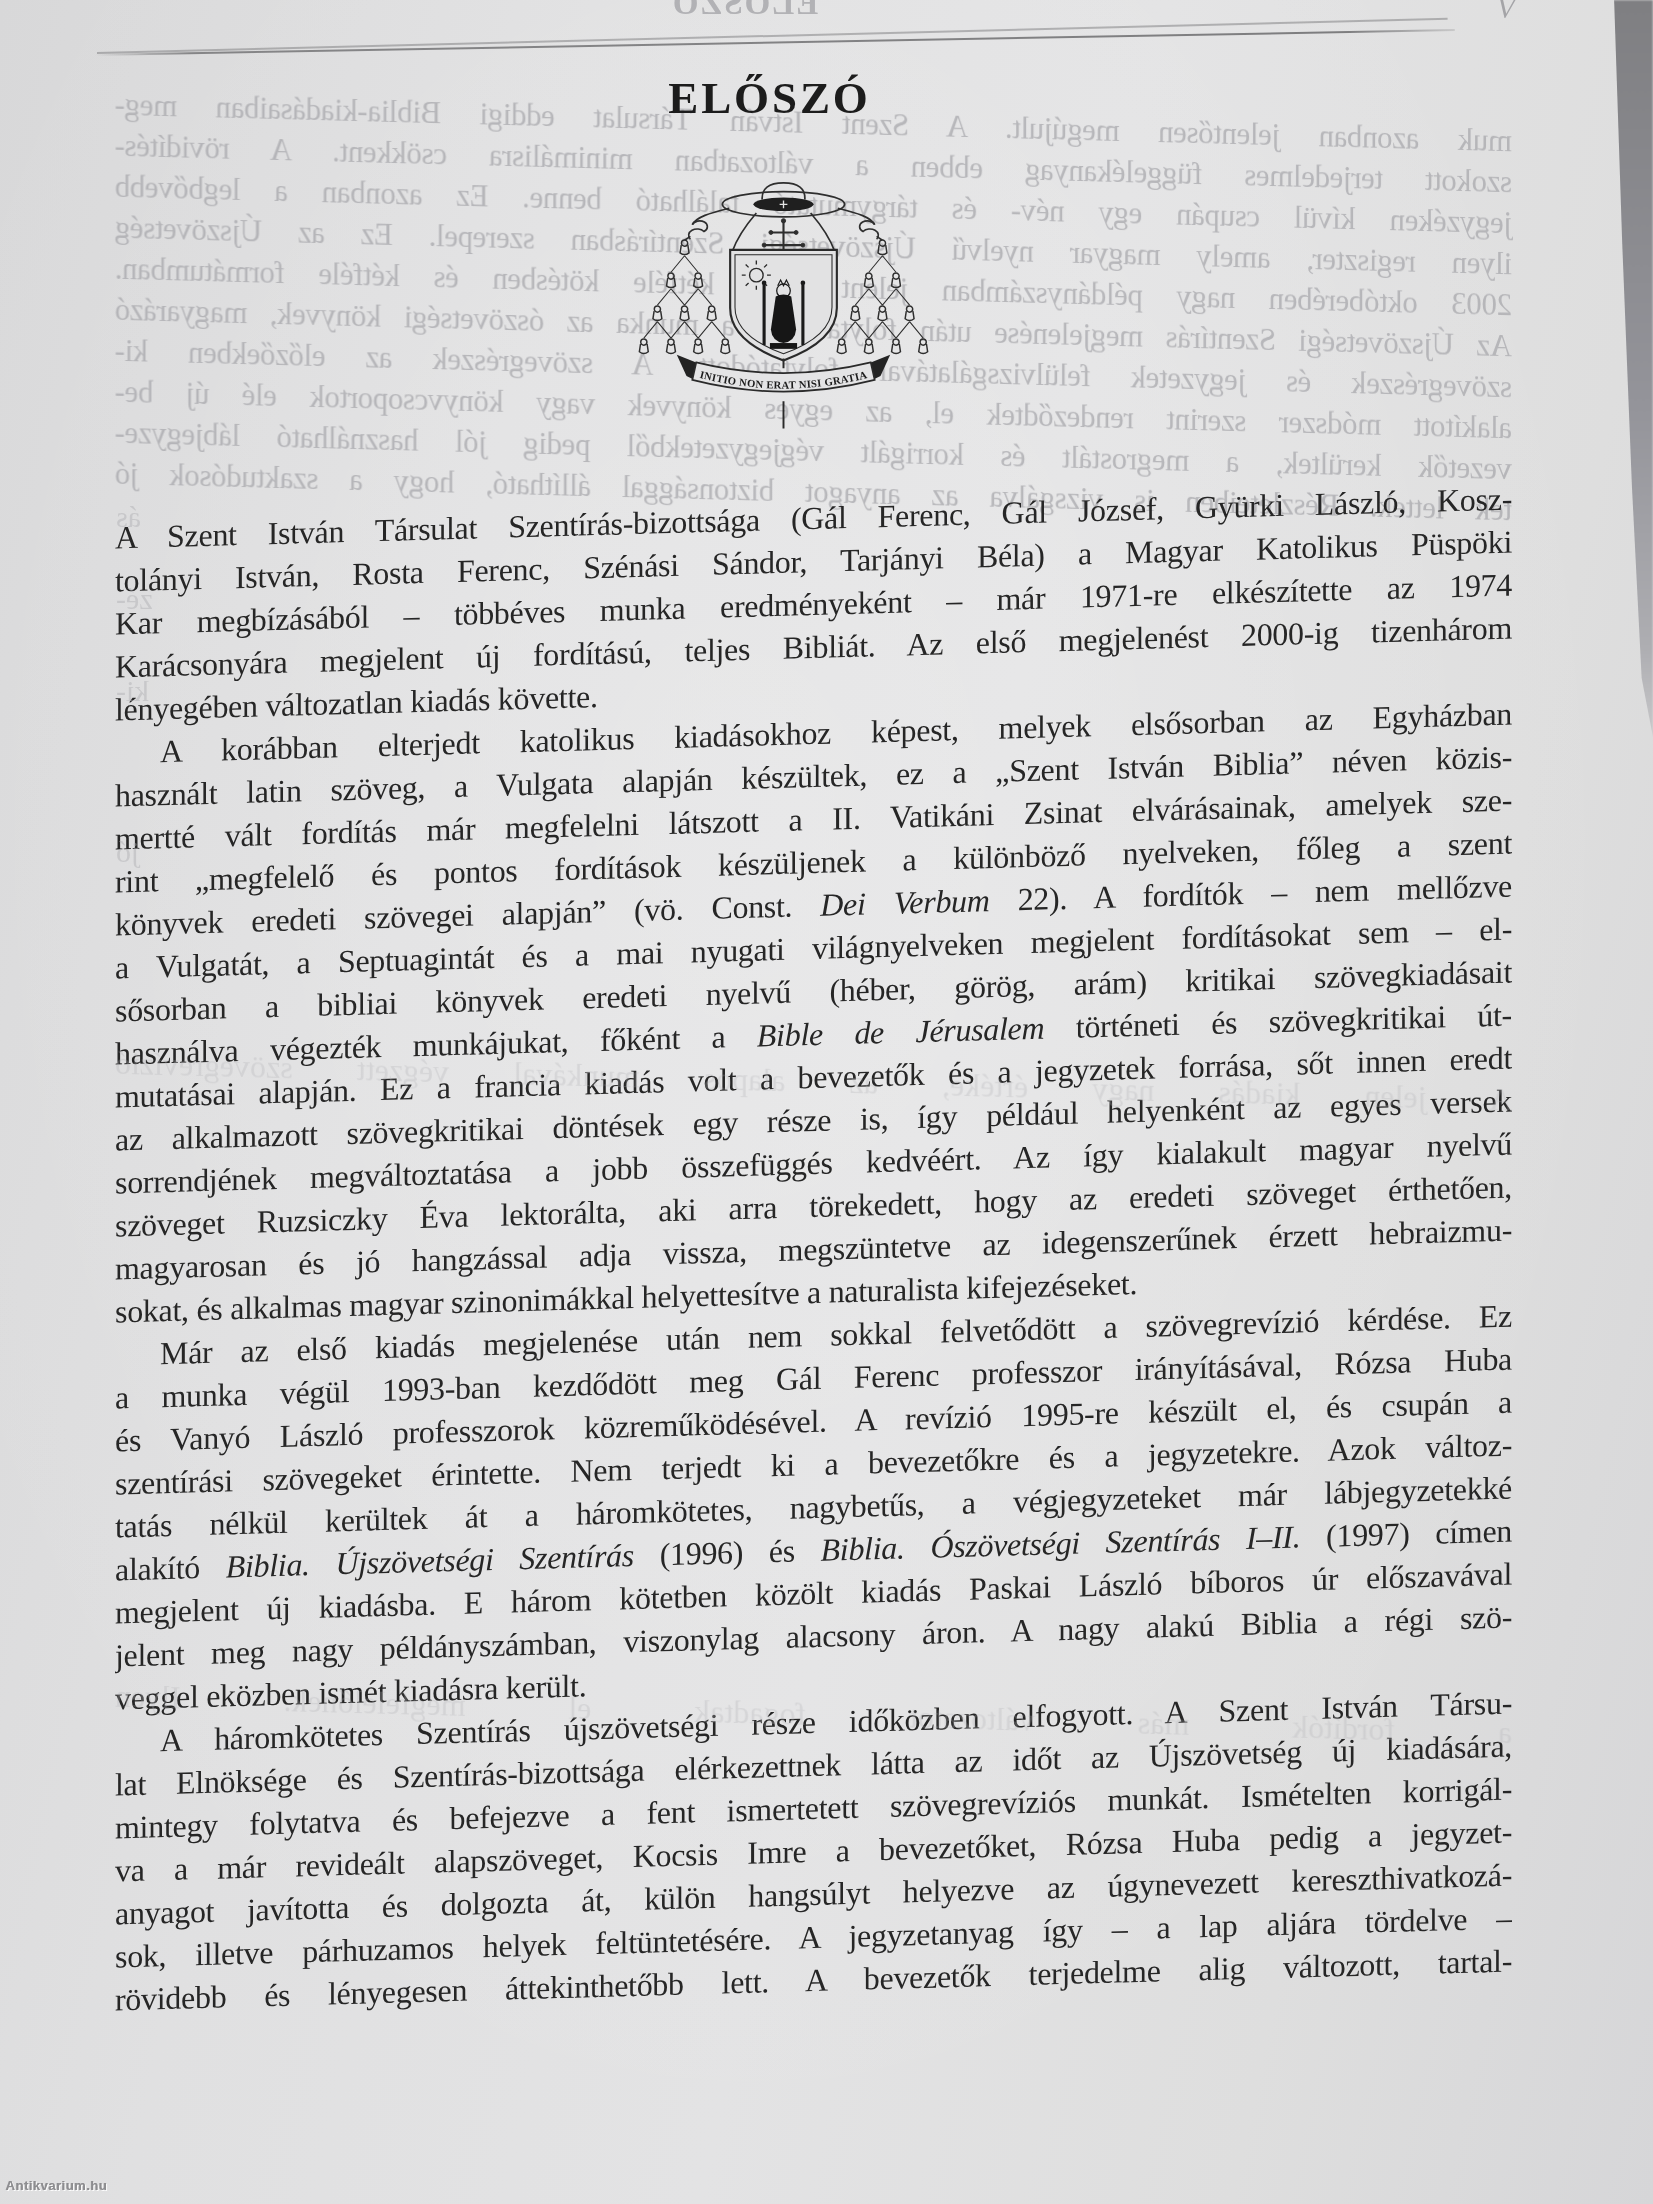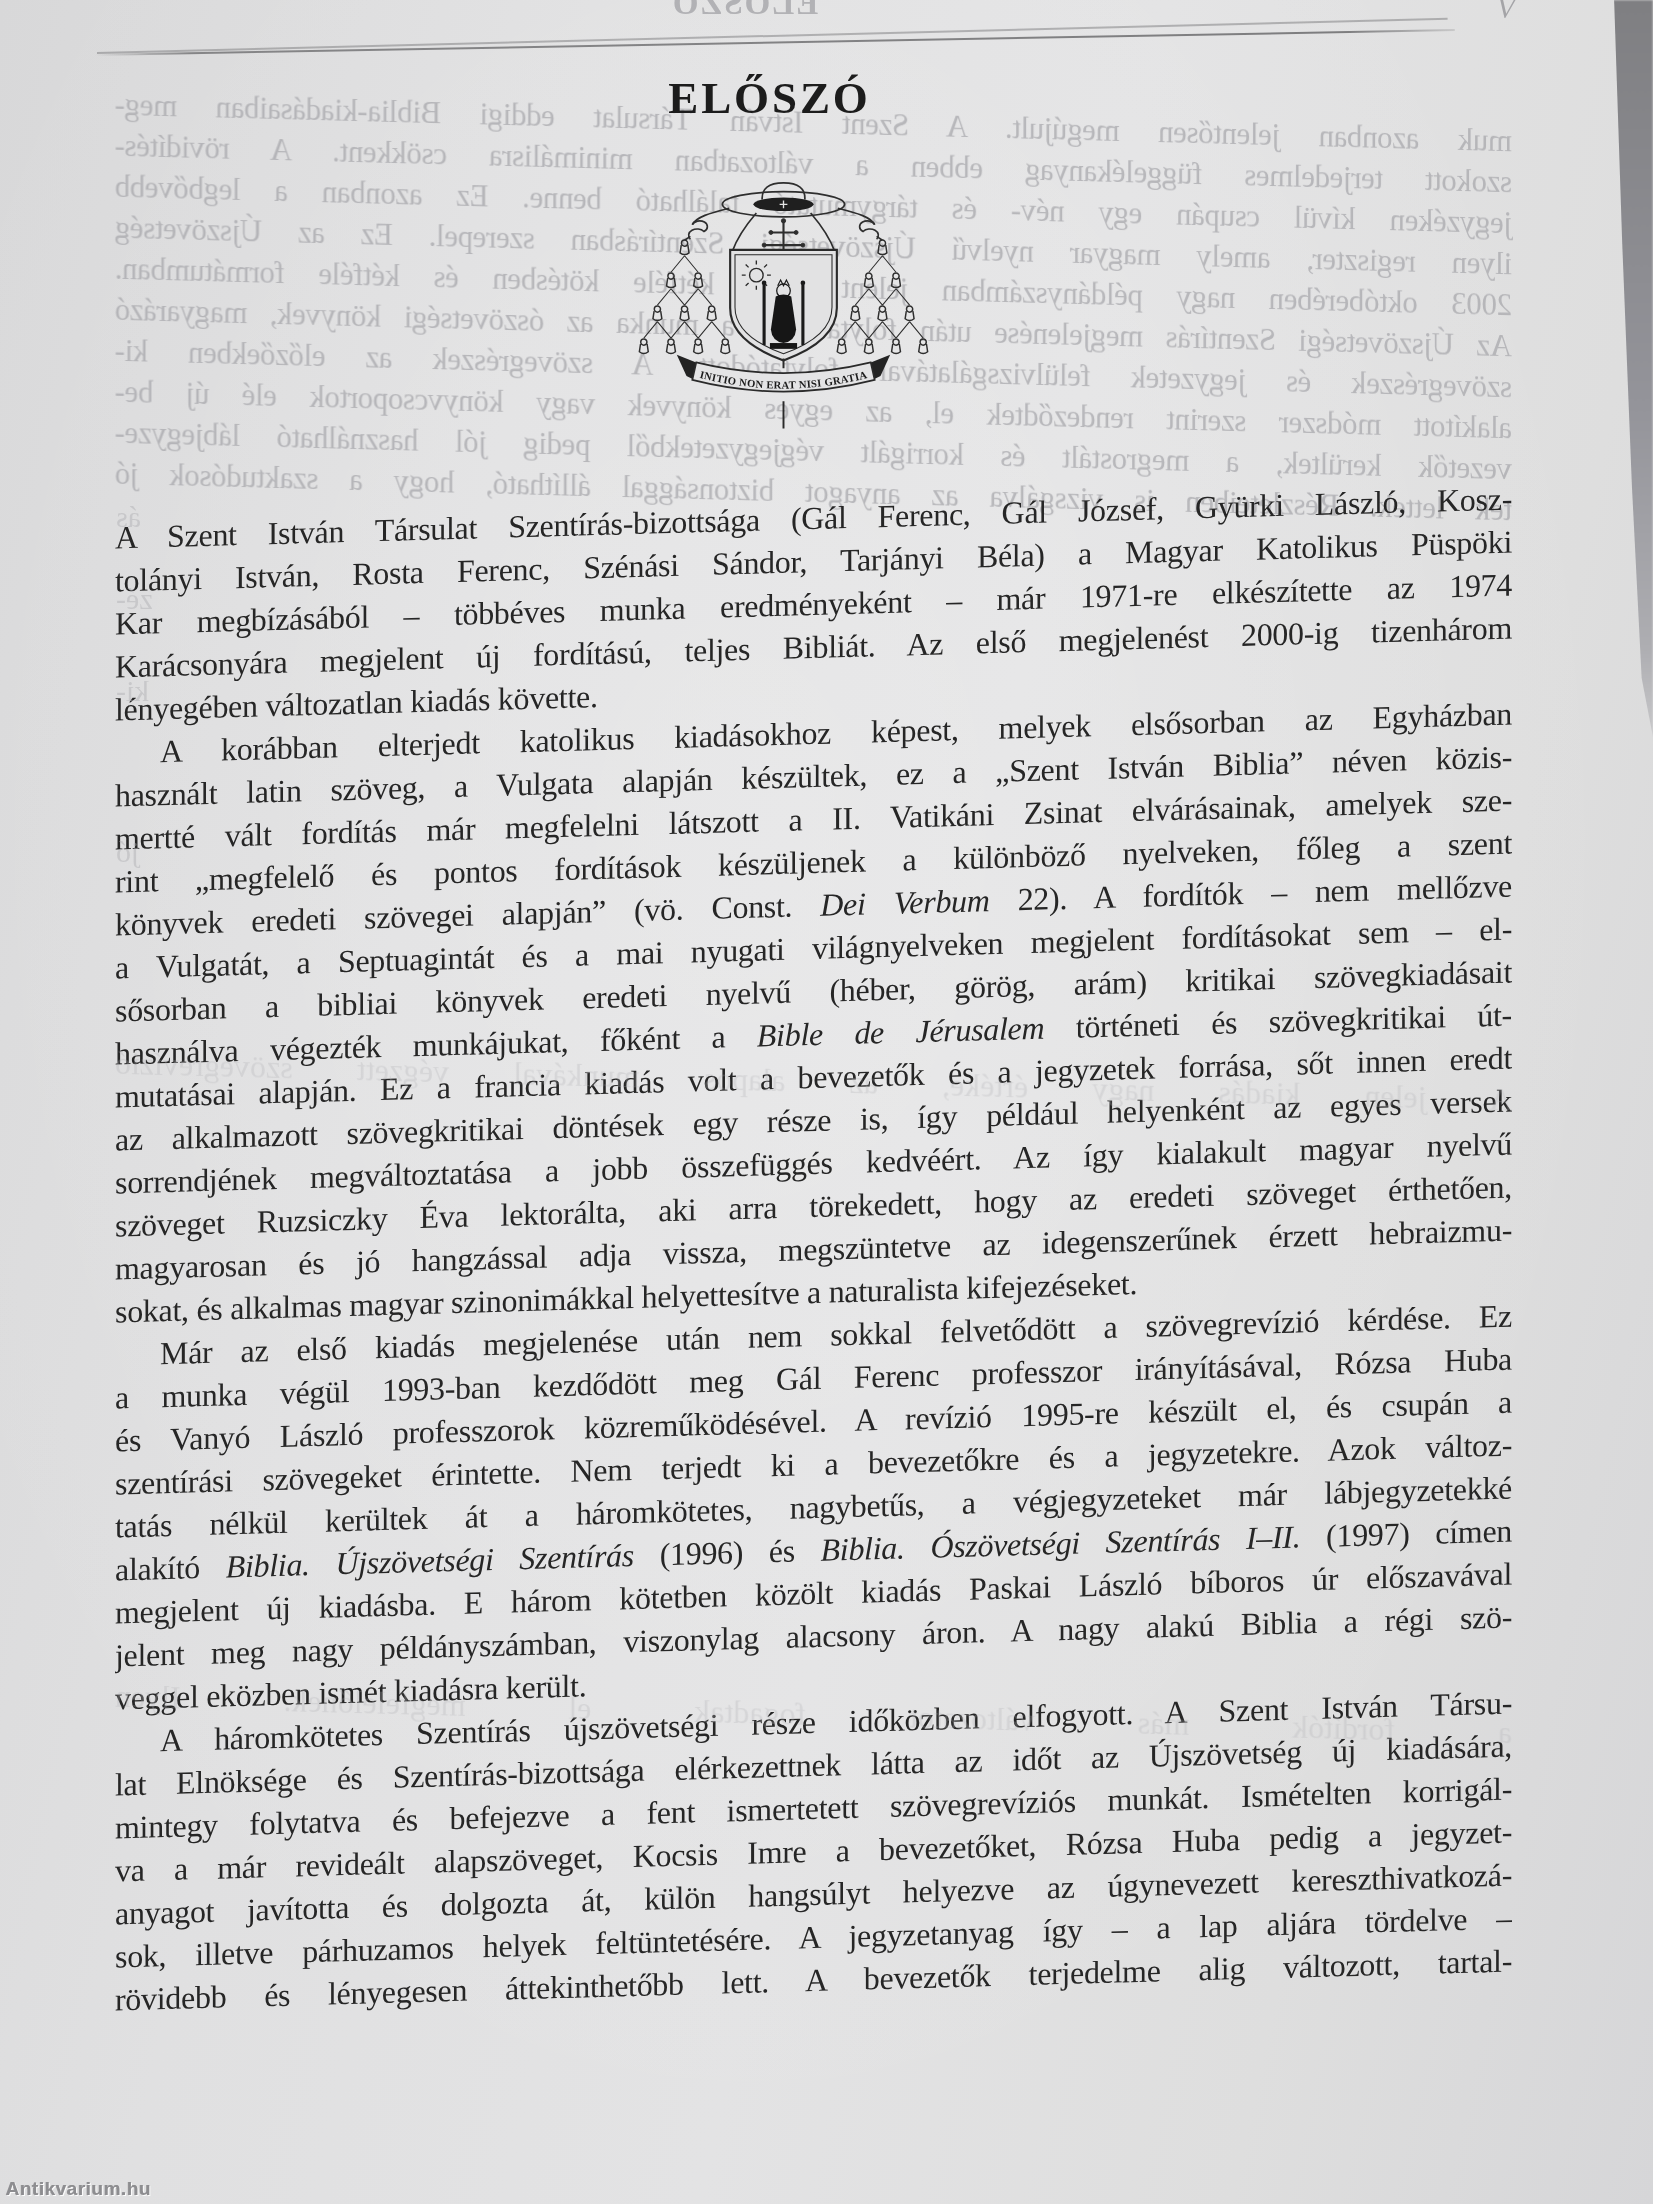--- a/index.html
+++ b/index.html
@@ -36,21 +36,21 @@
   .content{position:absolute;left:115px;top:58px;width:1397px;height:2009px;}
   .title{position:absolute;top:13.6px;left:0;right:0;text-align:center;transform:translateX(-44px);
     font-size:45px;font-weight:bold;letter-spacing:2.9px;color:#1c1c1c;}
   .emblem{position:absolute;top:118px;left:50%;margin-left:-176px;width:291px;height:272px;}
   .textblock{position:absolute;top:439px;left:0;width:1397px;transform:skewY(-1.6deg);color:#262626;}
   .line{height:43px;line-height:43px;font-size:32px;letter-spacing:-0.3px;overflow:visible;white-space:nowrap;}
   .line.just{white-space:normal;text-align:justify;text-align-last:justify;height:43px;overflow:hidden;}
   .line.ind{text-indent:45px;}
   .it{font-style:italic;}
   .watermark{position:absolute;left:5.8px;top:2178px;font-family:"Liberation Sans",sans-serif;
-    font-weight:bold;font-size:19px;letter-spacing:0.5px;color:#8d8d90;
+    font-weight:bold;font-size:13px;letter-spacing:0.5px;color:#8d8d90;
     text-shadow:1px 1px 0 rgba(255,255,255,.9),-0.5px -0.5px 0 rgba(80,80,82,.45);}
 </style>
 </head>
 <body>
 
 <div id="page">
 
   <div class="edge-dark"></div>
   <div class="rule-b"></div>
   <div class="rule-a"></div>

